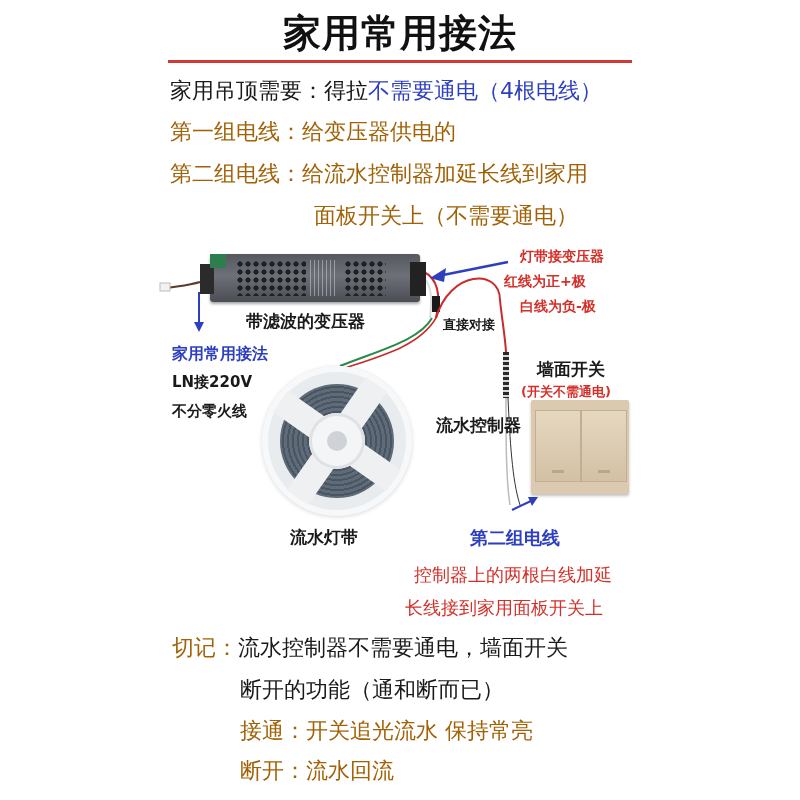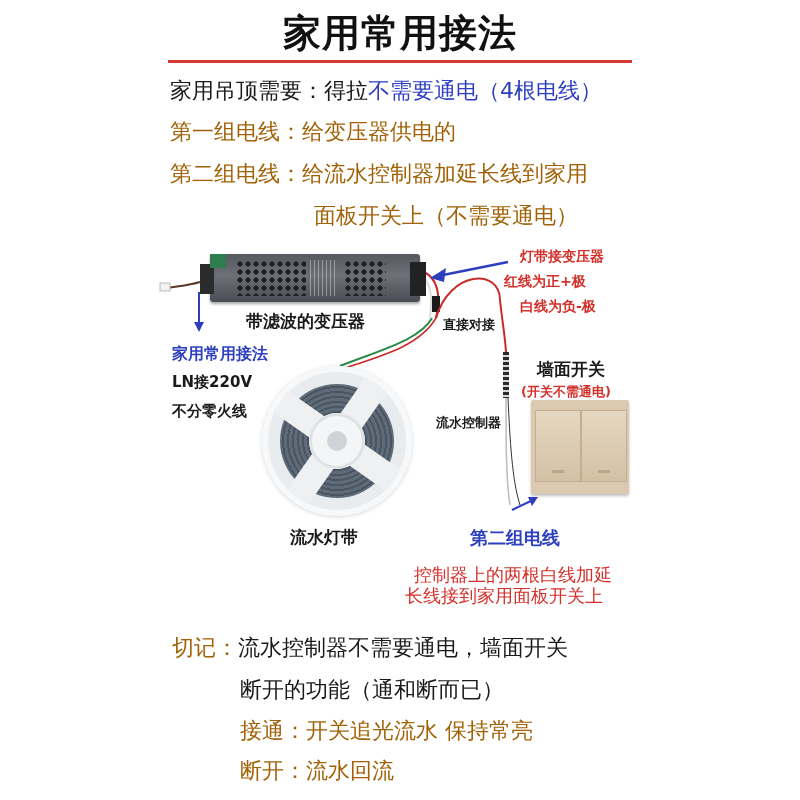--- a/index.html
+++ b/index.html
@@ -112,31 +112,31 @@
 
 <div class="abs reel">
   <div class="inner"></div>
   <div class="spoke-h"></div>
   <div class="spoke-v"></div>
   <div class="hub"></div>
 </div>
 <div class="abs lbl" style="left:290px;top:526px;font-size:17px;">流水灯带</div>
 
 <div class="abs ctrl"></div>
-<div class="abs lbl" style="left:436px;top:414px;font-size:13px;">流水控制器</div>
+<div class="abs lbl" style="left:436px;top:414px;font-size:17px;">流水控制器</div>
 
 <div class="abs lbl" style="left:537px;top:358px;font-size:17px;">墙面开关</div>
 <div class="abs lbl-red" style="left:521px;top:383px;font-size:13px;">(开关不需通电)</div>
 <div class="abs switch">
   <div class="rocker r1"></div>
   <div class="rocker r2"></div>
 </div>
 
 <div class="abs lbl-blue" style="left:470px;top:526px;font-size:18px;">第二组电线</div>
 <div class="abs" style="left:405px;top:563px;font-size:18px;color:#d4302a;margin-left:9px;">控制器上的两根白线加延</div>
-<div class="abs" style="left:405px;top:584px;font-size:18px;color:#d4302a;">长线接到家用面板开关上</div>
+<div class="abs" style="left:405px;top:596px;font-size:18px;color:#d4302a;">长线接到家用面板开关上</div>
 
 <div class="abs line" style="left:172px;top:633px;">
   <span class="red">切记：</span><span class="black">流水控制器不需要通电，墙面开关</span>
 </div>
 <div class="abs line black" style="left:240px;top:675px;">断开的功能（通和断而已）</div>
 <div class="abs line red" style="left:240px;top:716px;">接通：开关追光流水 保持常亮</div>
 <div class="abs line red" style="left:240px;top:756px;">断开：流水回流</div>
 
 </body></html>

